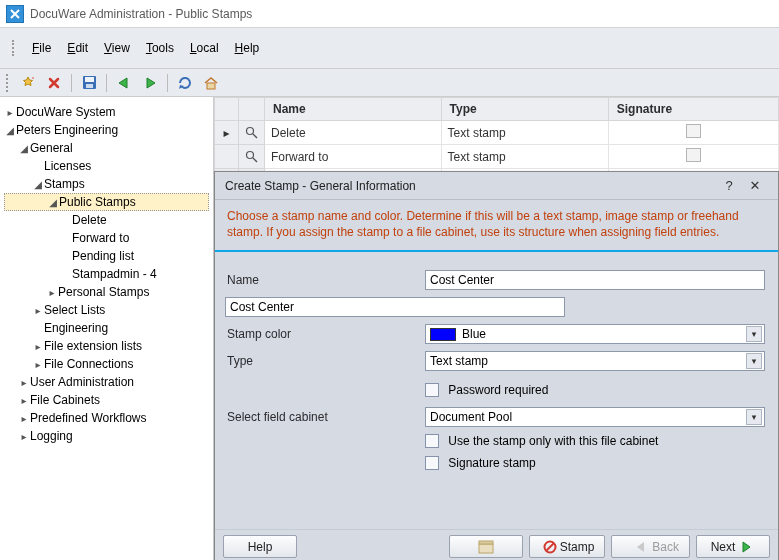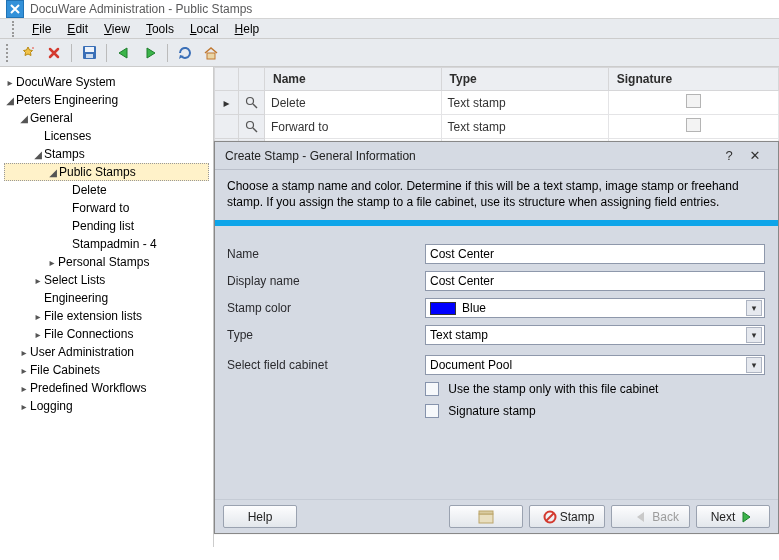--- a/index.html
+++ b/index.html
@@ -1,23 +1,23 @@
 <!DOCTYPE html>
 <html><head>
 <meta charset="utf-8">
 <style>
 * { box-sizing: border-box; margin: 0; padding: 0; font-family: "Segoe UI", Tahoma, sans-serif; font-size: 12px; }
 body { background: #fff; width: 779px; height: 560px; overflow: hidden; position: relative; }
 
 
-.titlebar { height: 19px; background: #fff; border-bottom: 1px solid #d4d4d4; display: flex; align-items: center; padding: 0 6px; color: #5a5a5b; }
+.titlebar { height: 28px; background: #fff; border-bottom: 1px solid #d4d4d4; display: flex; align-items: center; padding: 0 6px; color: #5a5a5b; }
 .titlebar .app-icon { width: 18px; height: 18px; background: #3391d9; display: inline-flex; align-items: center; justify-content: center; color: #fff; font-size: 11px; margin-right: 6px; border: 1px solid #2073b5; }
 
 
-.menubar { height: 20px; background: #e8ebef; border-bottom: 1px solid #ccc; display: flex; align-items: center; padding-left: 12px; }
+.menubar { height: 41px; background: #e8ebef; border-bottom: 1px solid #ccc; display: flex; align-items: center; padding-left: 12px; }
 .menubar .handle { width: 6px; height: 16px; border-left: 2px dotted #999; margin-right: 6px; }
 .menubar .menu-item { padding: 3px 8px; cursor: default; }
 .menubar .menu-item u { text-decoration: underline; }
 
 
 .toolbar { height: 28px; background: #e8ebef; border-bottom: 1px solid #ccc; display: flex; align-items: center; padding-left: 6px; gap: 2px; }
 .toolbar .handle { width: 6px; height: 18px; border-left: 2px dotted #999; margin-right: 2px; }
 .toolbar .tbtn { width: 24px; height: 22px; display: inline-flex; align-items: center; justify-content: center; border: 1px solid transparent; border-radius: 2px; }
 .toolbar .sep { width: 1px; height: 18px; background: #bbb; margin: 0 3px; }
 
@@ -36,21 +36,21 @@
 .grid td { border: 1px solid #e4e4e6; padding: 3px 6px; color: #333; }
 .grid .rowhdr { width: 24px; background: #eceef2; border: 1px solid #d6d6d8; text-align: center; }
 .grid .mag { color: #444; }
 .sig-box { width: 15px; height: 14px; border: 1px solid #b4b4b4; background: #f3f3f3; display: inline-block; }
 
 
 .dialog { position: absolute; left: 0; top: 74px; width: 565px; height: 393px; background: #d5dae3; border: 1px solid #888; box-shadow: 0 0 1px rgba(0,0,0,.2); display: flex; flex-direction: column; }
 .dialog-title { height: 28px; display: flex; align-items: center; padding: 0 10px; color: #222; border-bottom: 1px solid #b9bec9; }
 .dialog-title .spacer { flex: 1; }
 .dialog-title .dbtn { width: 26px; text-align: center; color: #333; font-size: 13px; cursor: default; }
-.dialog-desc { padding: 8px 12px 10px; color: #000000; line-height: 1.35; border-bottom: 6px solid #0ea5e9; background: #d5dae3; }
+.dialog-desc { padding: 8px 12px 10px; color: #c2410c; line-height: 1.35; border-bottom: 2px solid #0ea5e9; background: #d5dae3; }
 .dialog-body { flex: 1; padding: 18px 8px 8px 10px; background: #d5dae3; }
 .form-row { display: flex; align-items: center; margin-bottom: 7px; }
 .form-row .lbl { width: 200px; color: #2b2b2f; padding-left: 2px; }
 .form-row .fld { flex: 1; }
 .txt { width: 340px; height: 20px; border: 1px solid #8e98ab; background: #fff; padding: 1px 4px; }
 .sel { width: 340px; height: 20px; border: 1px solid #8e98ab; background: #fff; display: inline-flex; align-items: center; padding: 0 2px 0 4px; position: relative; }
 .sel .arrow { position: absolute; right: 2px; top: 1px; width: 16px; height: 16px; background: #e6e9ef; border: 1px solid #adb4c2; display: inline-flex; align-items: center; justify-content: center; font-size: 9px; color: #333; }
 .color-swatch { width: 26px; height: 13px; background: #0000ff; border: 1px solid #333; margin-right: 6px; }
 .chk { width: 14px; height: 14px; border: 1px solid #8693ac; background: #f6f8fb; display: inline-block; margin-right: 6px; vertical-align: -3px; }
 
@@ -257,21 +257,20 @@
         <span class="dbtn">✕</span>
       </div>
       <div class="dialog-desc">Choose a stamp name and color. Determine if this will be a text stamp, image stamp or freehand stamp. If you assign the stamp to a file cabinet, use its structure when assigning field entries.</div>
       <div class="dialog-body">
 
         <div class="form-row">
           <div class="lbl">Name</div>
           <div class="fld"><input class="txt" value="Cost Center" style=""></div>
         </div>
         <div class="form-row">
-          <div class="lbl">Display name</div>
           <div class="fld"><input class="txt" value="Cost Center" style=""></div>
         </div>
         <div class="form-row">
           <div class="lbl">Stamp color</div>
           <div class="fld">
             <div class="sel">
               <span class="color-swatch"></span>
               <span>Blue</span>
               <span class="arrow">▾</span>
             </div>
@@ -280,20 +279,27 @@
         <div class="form-row">
           <div class="lbl">Type</div>
           <div class="fld">
             <div class="sel">
               <span>Text stamp</span>
               <span class="arrow">▾</span>
             </div>
           </div>
         </div>
 
+        <div class="form-row" style="margin-top:12px">
+          <div class="lbl"></div>
+          <div class="fld">
+            <span class="chk"></span>
+            <span>Password required</span>
+          </div>
+        </div>
 
         <div class="form-row" style="margin-top:10px">
           <div class="lbl">Select field cabinet</div>
           <div class="fld">
             <div class="sel">
               <span>Document Pool</span>
               <span class="arrow">▾</span>
             </div>
           </div>
         </div>

